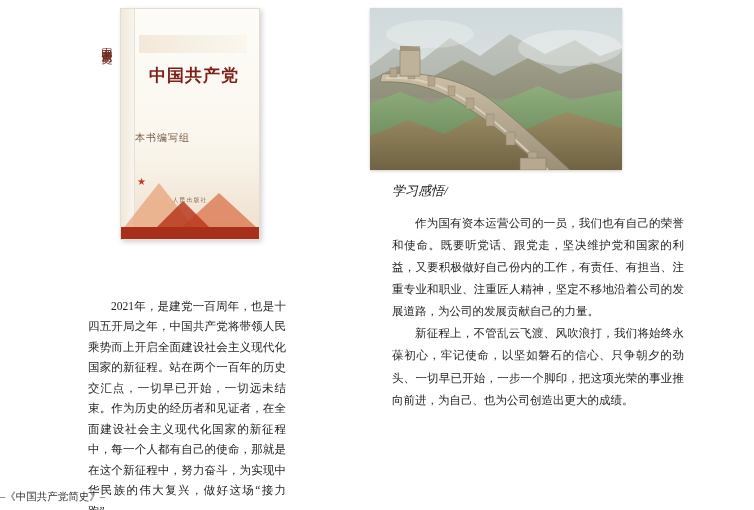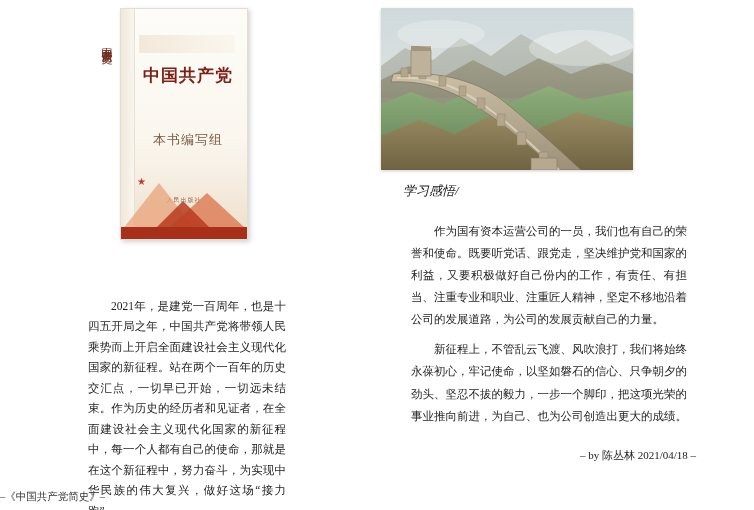--- a/index.html
+++ b/index.html
@@ -31,21 +31,21 @@
 
   .book-wrap {
     position: absolute;
     left: 120px;
     top: 8px;
     width: 128px;
     height: 232px;
   }
   .book-cover {
     position: relative;
-    width: 128px;
+    width: 140px;
     height: 232px;
     background: linear-gradient(to bottom, #fdfcf8 0%, #fbf7ef 55%, #f6efe4 72%, #f2e6d6 86%, #efe0cc 100%);
     border: 1px solid #e6ddd0;
     box-shadow: 2px 2px 5px rgba(0,0,0,0.18);
     overflow: hidden;
     box-sizing: border-box;
   }
   .book-spine {
     position: absolute;
     left: 0;
@@ -74,22 +74,22 @@
     font-weight: bold;
     line-height: 1.28;
     color: #7c2018;
     letter-spacing: 1px;
   }
   .book-sub {
     position: absolute;
     left: 14px;
     right: 6px;
     top: 122px;
-    text-align: center;
-    font-size: 13px;
+    text-align: left;
+    font-size: 10px;
     color: #7a5b47;
     letter-spacing: 1px;
   }
   .book-pub {
     position: absolute;
     left: 0;
     right: 0;
     bottom: 34px;
     text-align: center;
     font-size: 6px;
@@ -182,21 +182,21 @@
     right: 0;
     top: 490px;
     text-align: left;
     font-size: 10.5px;
     color: #333;
   }
 
   
   .right-col {
     position: absolute;
-    left: 367px;
+    left: 356px;
     top: 0;
     width: 377px;
     height: 510px;
   }
 
   .photo {
     position: absolute;
     left: 14px;
     top: 8px;
     width: 252px;
@@ -224,21 +224,21 @@
     left: 36px;
     top: 212px;
     width: 292px;
     font-size: 11.5px;
     line-height: 1.92;
     color: #1e1e1e;
     text-align: justify;
     text-indent: 23px;
   }
   .r-body p {
-    margin: 8px;
+    margin: 0;
   }
   .r-sign {
     position: absolute;
     right: 48px;
     top: 448px;
     font-size: 11px;
     color: #1a1a1a;
   }
 </style>
 </head>
@@ -328,19 +328,18 @@
         <rect x="150" y="150" width="26" height="12" fill="#b6a98f" stroke="#867b66" stroke-width="0.6"></rect>
         <ellipse cx="200" cy="40" rx="52" ry="18" fill="#ffffff" opacity="0.30"></ellipse>
         <ellipse cx="60" cy="26" rx="44" ry="14" fill="#ffffff" opacity="0.25"></ellipse>
       </svg>
     </div>
 
     <div class="r-heading">学习感悟/</div>
 
     <div class="r-body">
       <p>作为国有资本运营公司的一员，我们也有自己的荣誉和使命。既要听党话、跟党走，坚决维护党和国家的利益，又要积极做好自己份内的工作，有责任、有担当、注重专业和职业、注重匠人精神，坚定不移地沿着公司的发展道路，为公司的发展贡献自己的力量。</p>
-      <p>新征程上，不管乱云飞渡、风吹浪打，我们将始终永葆初心，牢记使命，以坚如磐石的信心、只争朝夕的劲头、坚忍不拔的毅力，一步一个脚印，把这项光荣的事业推向前进，为自己、也为公司创造出更大的成绩。</p>
+      <p>新征程上，不管乱云飞渡、风吹浪打，我们将始终永葆初心，牢记使命，以坚如磐石的信心、只争朝夕的劲头、一切早已开始，一步一个脚印，把这项光荣的事业推向前进，为自己、也为公司创造出更大的成绩。</p>
     </div>
 
-    <div class="r-sign">– by 陈丛林 2021/04/18 –</div>
   </div>
 
 </div>
 
 </body></html>

